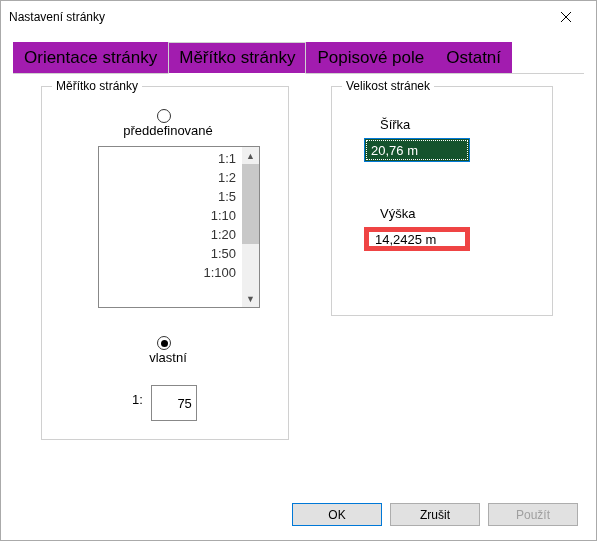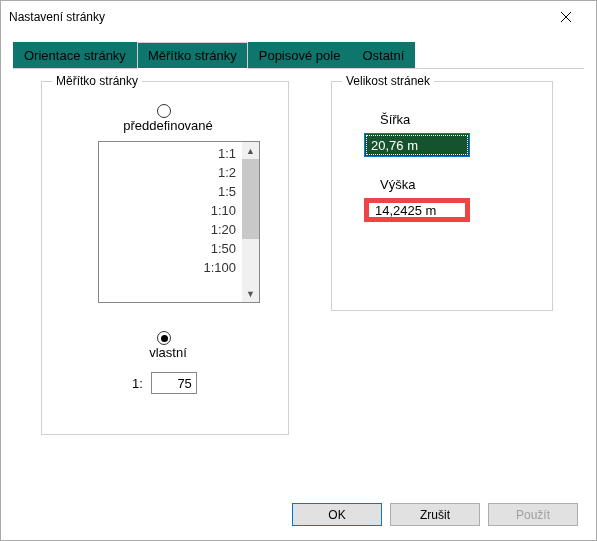--- a/index.html
+++ b/index.html
@@ -15,22 +15,22 @@
 }
 .titlebar .title { flex: 1; }
 .close-btn {
   width: 45px; height: 28px; display: flex; align-items: center;
   justify-content: center; font-size: 14px; cursor: default;
 }
 .tabs {
   display: flex; margin: 8px 12px 0 12px; border-bottom: none;
 }
 .tab {
-  padding: 5px 10px; font-size: 13px; border: 1px solid transparent;
-  cursor: default; position: relative; top: 1px; background: #0f766e;
+  padding: 5px 10px; font-size: 17px; border: 1px solid transparent;
+  cursor: default; position: relative; top: 1px; background: #a21caf;
 }
 .tab.active {
   border: 1px solid #d0d0d0; border-bottom: 1px solid #fff;
   z-index: 2;
 }
 .tab-panel {
   margin: 0 12px 12px 12px; border-top: 1px solid #d0d0d0;
   padding: 20px 16px; height: 408px; position: relative;
 }
 .fieldset {
@@ -62,22 +62,22 @@
   width: 17px; background: #f0f0f0; display: flex; flex-direction: column;
 }
 .sb-btn { height: 17px; display: flex; align-items: center; justify-content: center; font-size: 9px; color: #555; }
 .sb-thumb { flex: 0 0 80px; background: #c8c8c8; margin: 0; }
 .sb-track { flex: 1; }
 .custom-row {
   display: flex; align-items: center; margin: 12px 0 0 76px; font-size: 13px;
 }
 .custom-row .lbl { margin-right: 8px; }
 .custom-row input {
-  width: 46px; height: 22px; border: 1px solid #888; font-size: 13px;
-  text-align: right; padding: 0 4px; font-family: inherit;
+  width: 46px; height: 36px; border: 1px solid #888; font-size: 13px;
+  text-align: right; padding: 0 4px; font-family: inherit; margin-top: 8px;
 }
 .size-label { font-size: 13px; margin: 16px 0 6px 34px; }
 .size-input {
   width: 106px; height: 24px; border: 5px solid #ef4444; font-size: 13px;
   padding: 0 6px; margin-left: 18px; font-family: inherit; display: block;
 }
 .size-input.selected {
   background: #14532d; color: #fff; border: 1px solid #0078d7;
   outline: 1px dotted #fff; outline-offset: -3px;
 }
@@ -151,21 +151,21 @@
         <input type="text" value="75" style="">
       </div>
     </div>
 
     <div class="fieldset fs-size">
       <div class="legend">Velikost stránek</div>
 
       <div class="size-label">Šířka</div>
       <input class="size-input selected" type="text" value="20,76 m" style="">
 
-      <div class="size-label" style="margin-top:20px">Výška</div>
+      <div class="size-label" style="margin-top:44px">Výška</div>
       <input class="size-input" type="text" value="14,2425 m" style="">
     </div>
 
   </div>
 
   <div class="button-row">
     <button class="btn default">OK</button>
     <button class="btn">Zrušit</button>
     <button class="btn disabled">Použít</button>
   </div>

